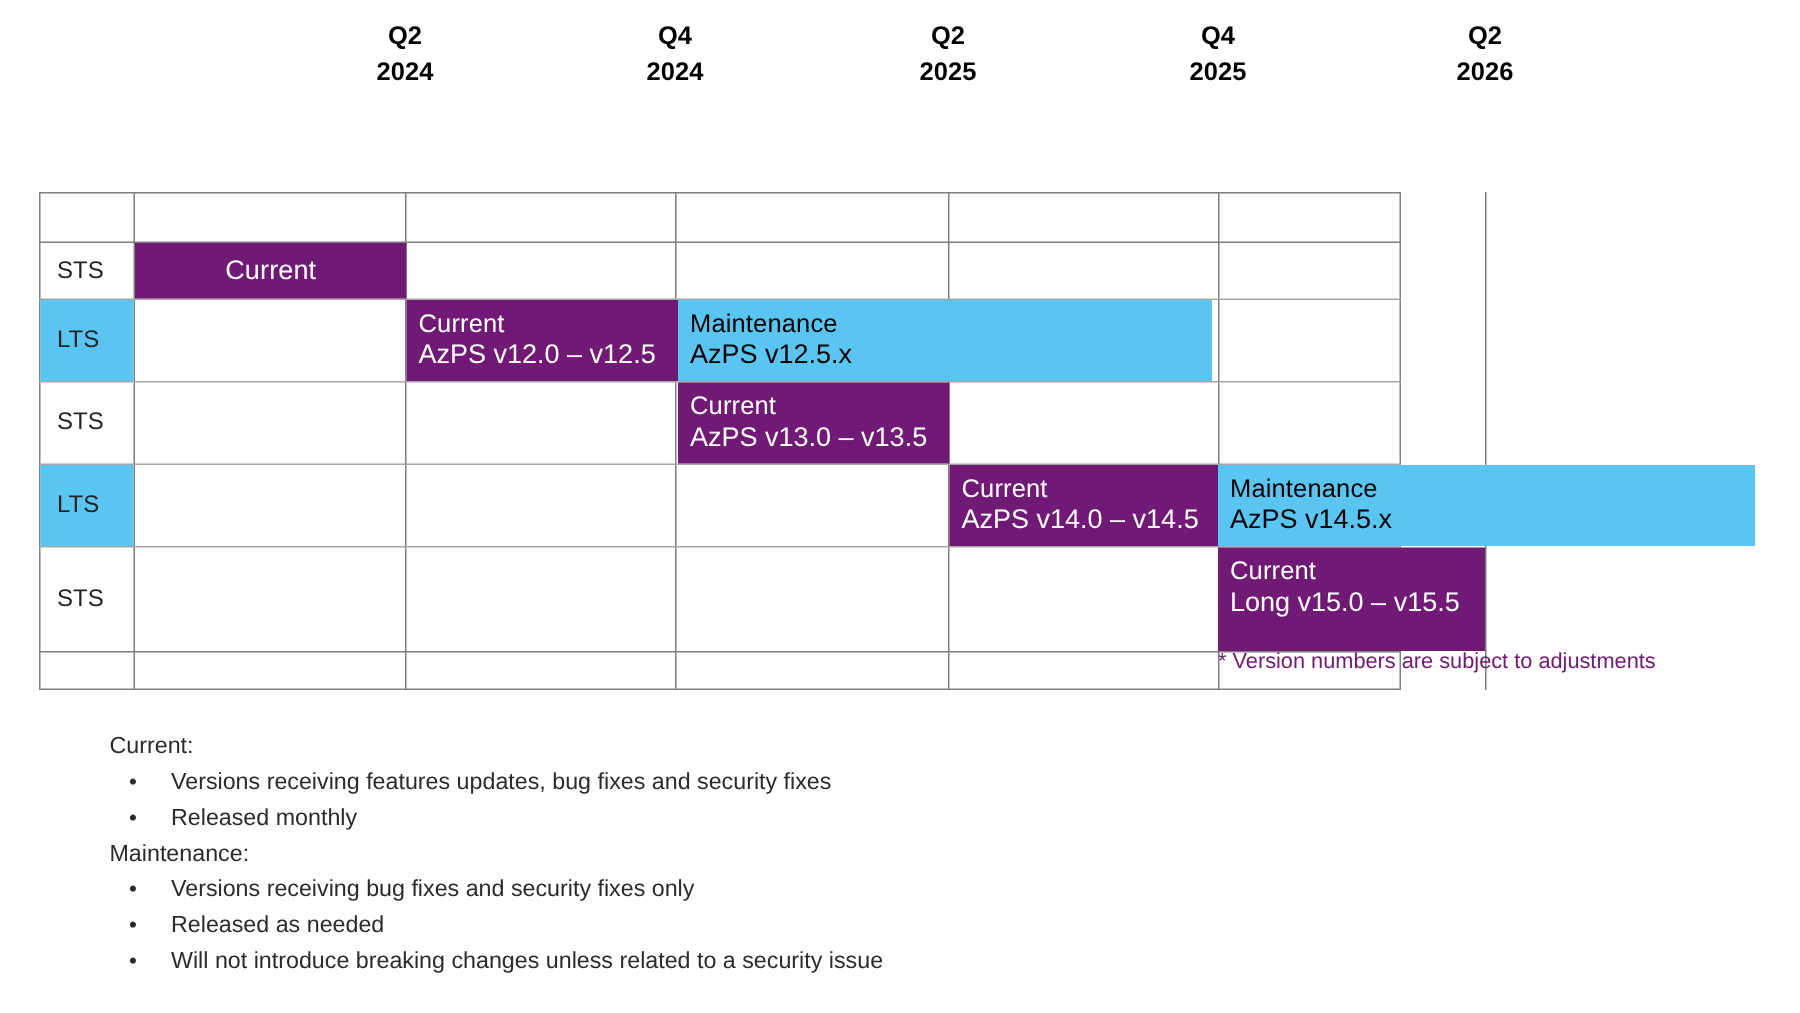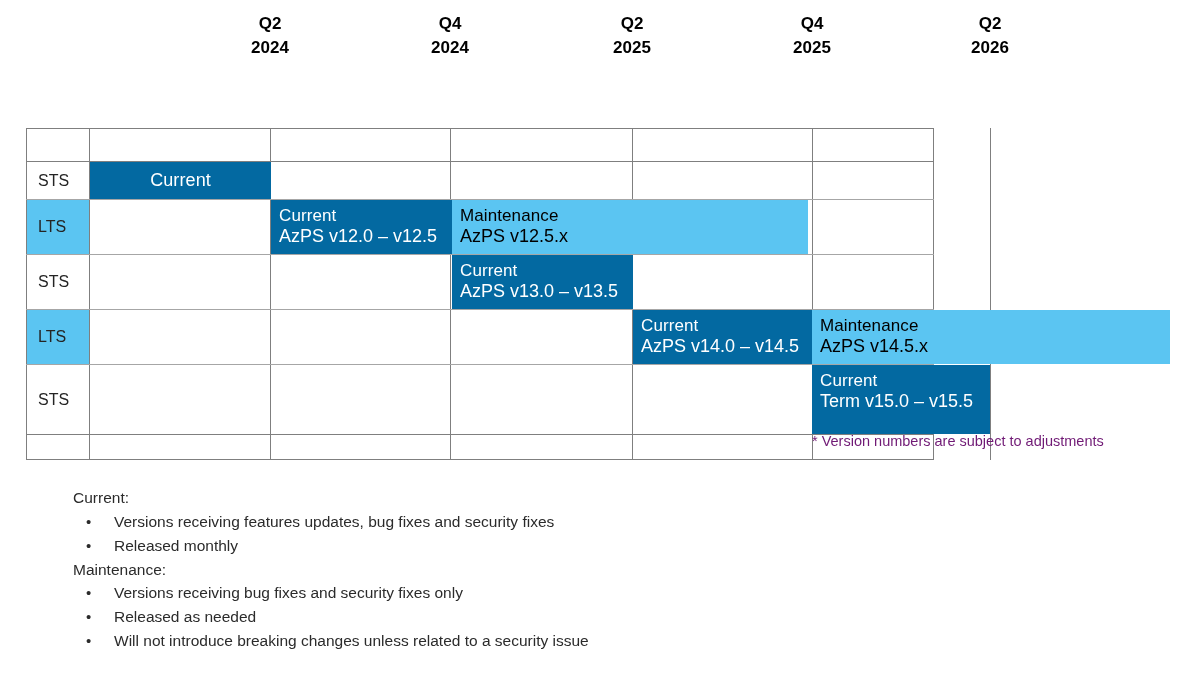--- a/index.html
+++ b/index.html
@@ -59,21 +59,21 @@
   }
   .rowlabel.lts{background:#5BC5F2;}
 
   
   .bar{
     position:absolute;
     box-sizing:border-box;
     padding:5px 0 0 8px;
     overflow:hidden;
   }
-  .bar.green{background:#0369a1;color:#ffffff;}
+  .bar.green{background:#701a75;color:#ffffff;}
   .bar.blue{background:#5BC5F2;color:#000000;}
   .bar .title{
     display:block;
     font-size:17px;
     line-height:21px;
     letter-spacing:.1px;
   }
   .bar .ver{
     display:block;
     font-size:18px;
@@ -198,21 +198,21 @@
       <div class="bar green" style="left: 607px; width: 179px; top: 182px; height: 54px;">
         <span class="title">Current</span>
         <span class="ver">AzPS v14.0 – v14.5</span>
       </div>
       <div class="bar blue" style="left: 786px; width: 358px; top: 182px; height: 54px;">
         <span class="title">Maintenance</span>
         <span class="ver">AzPS v14.5.x</span>
       </div>
       <div class="bar green" style="left: 786px; width: 178px; top: 237px; height: 69px;">
         <span class="title">Current</span>
-        <span class="ver">Term v15.0 – v15.5</span>
+        <span class="ver">Long v15.0 – v15.5</span>
       </div>
     </div>
 
   <div class="legend">
   </div>
 
   <div class="footnote">* Version numbers are subject to adjustments</div>
 
   <div class="notes">
     <span class="head">Current:</span>

